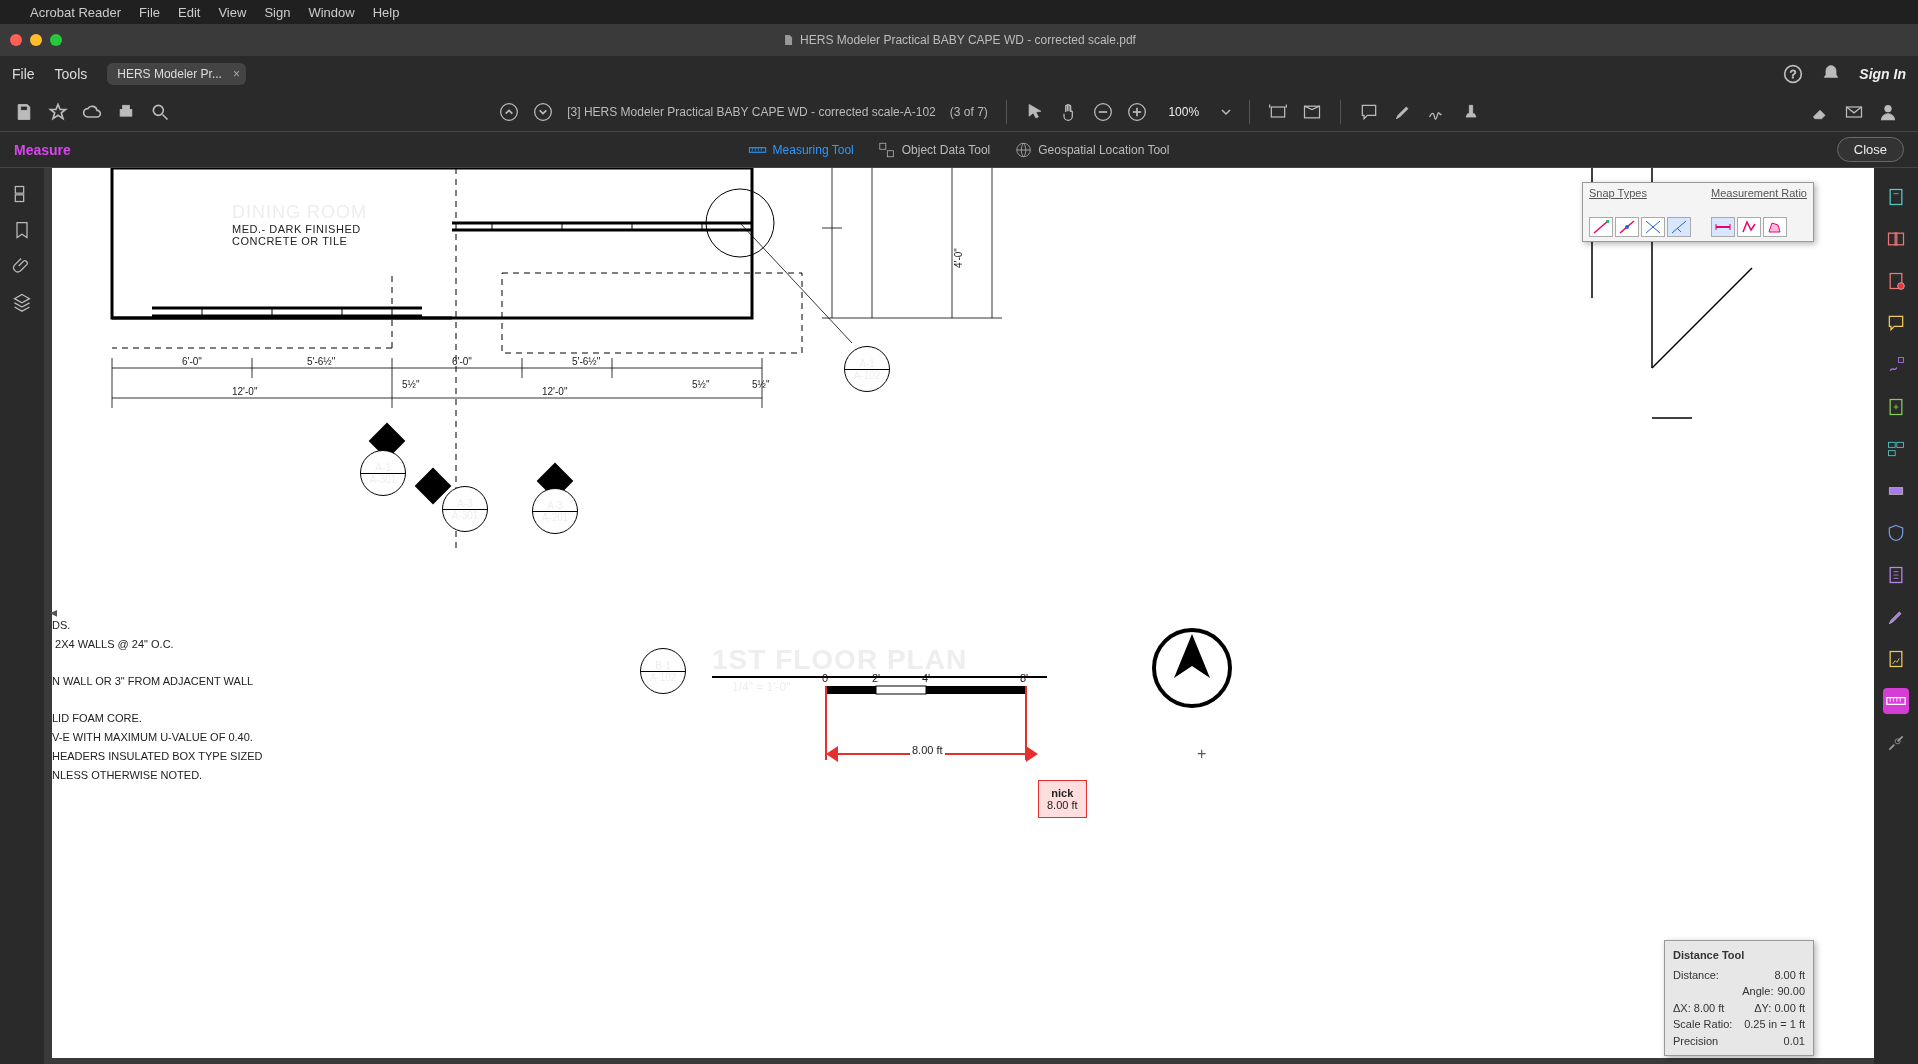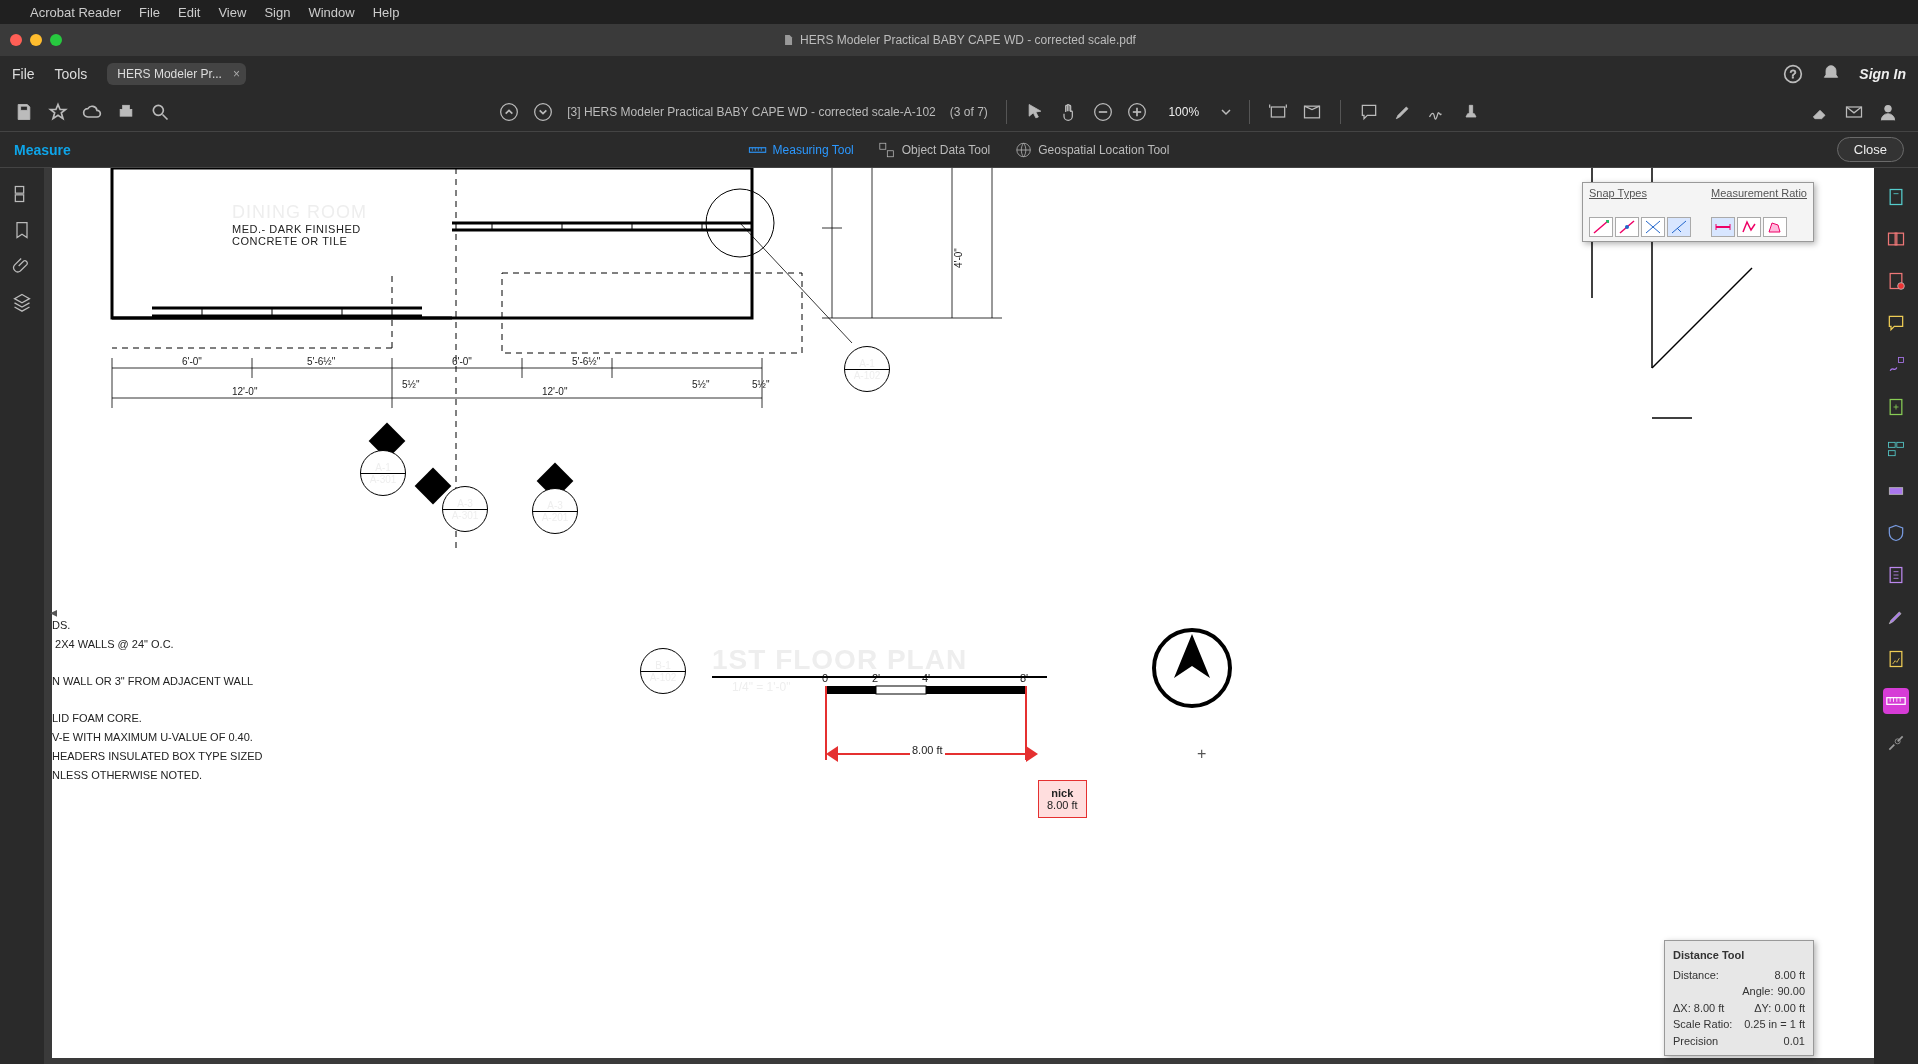--- a/index.html
+++ b/index.html
@@ -33,21 +33,21 @@
 
 .toolbar { height: 40px; background: #2a2a2a; display: flex; align-items: center; padding: 0 14px; gap: 18px; border-bottom: 1px solid #444; }
 .tool-grp { display: flex; gap: 14px; align-items: center; justify-content: center; }
 .spacer { flex: 1; }
 .page-indicator { color: #bbb; font-size: 12px; }
 .zoom { color: #eee; font-size: 12px; width: 46px; text-align:center; }
 .vline{width:1px;height:24px;background:#555;}
 
 
 .measure-bar { height: 36px; background: #2a2a2a; display: flex; align-items: center; padding: 0 14px; gap: 20px; border-bottom: 1px solid #444; }
-.measure-bar .label { font-size: 14px; font-weight: 600; color:#0ea5e9; }
+.measure-bar .label { font-size: 14px; font-weight: 600; color:#d946ef; }
 .measure-bar .center { position: absolute; left: 50%; transform: translateX(-50%); display: flex; gap: 24px; }
 .mtool { display: flex; align-items: center; gap: 6px; font-size: 12px; color: #bbb; }
 .mtool.active { color: #2b98ff; }
 .mtool .micon{width:18px;height:18px;}
 .close-btn { margin-left: auto; border: 1px solid #6a6a6a; border-radius: 16px; padding: 4px 16px; font-size: 13px; color: #eee; background:#333; }
 
 
 .main { display: flex; height: calc(100% - 24px - 26px - 36px - 40px - 36px); }
 .left-rail, .right-rail { width: 44px; background: #2a2a2a; display: flex; flex-direction: column; align-items: center; gap: 16px; padding-top: 16px; }
 .right-rail .ri { width: 26px; height: 26px; display:flex;align-items:center;justify-content:center;}

